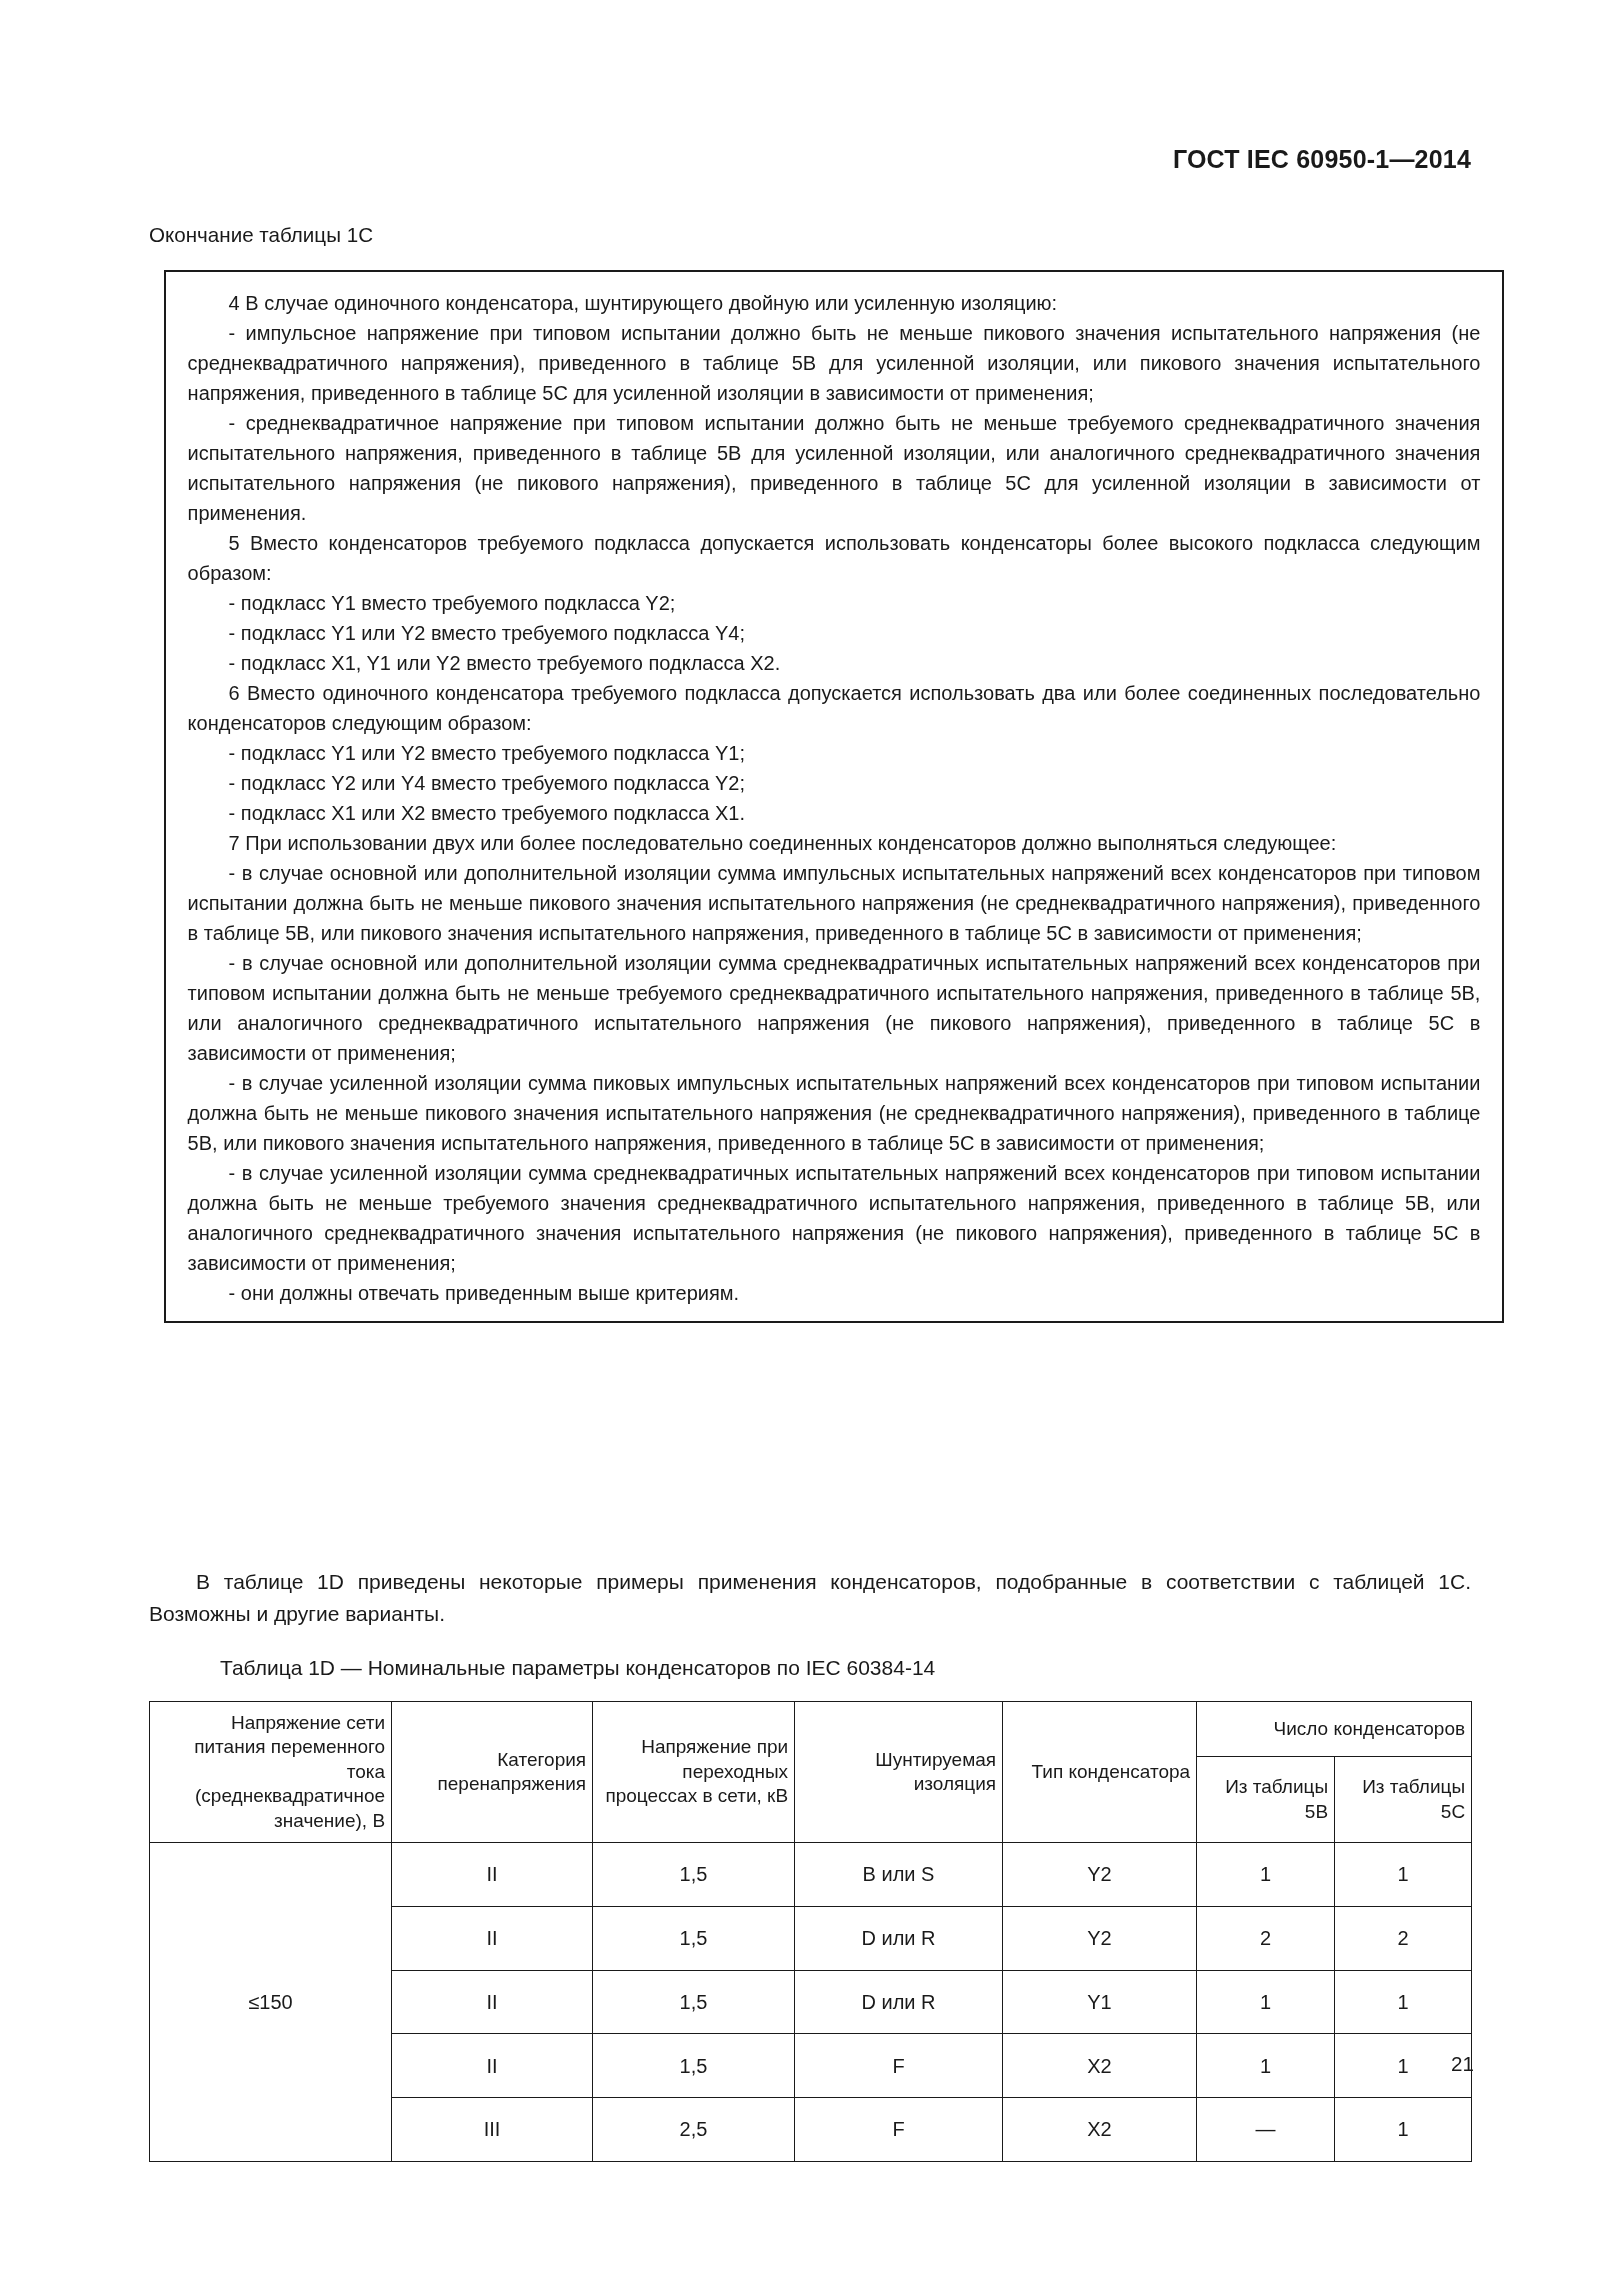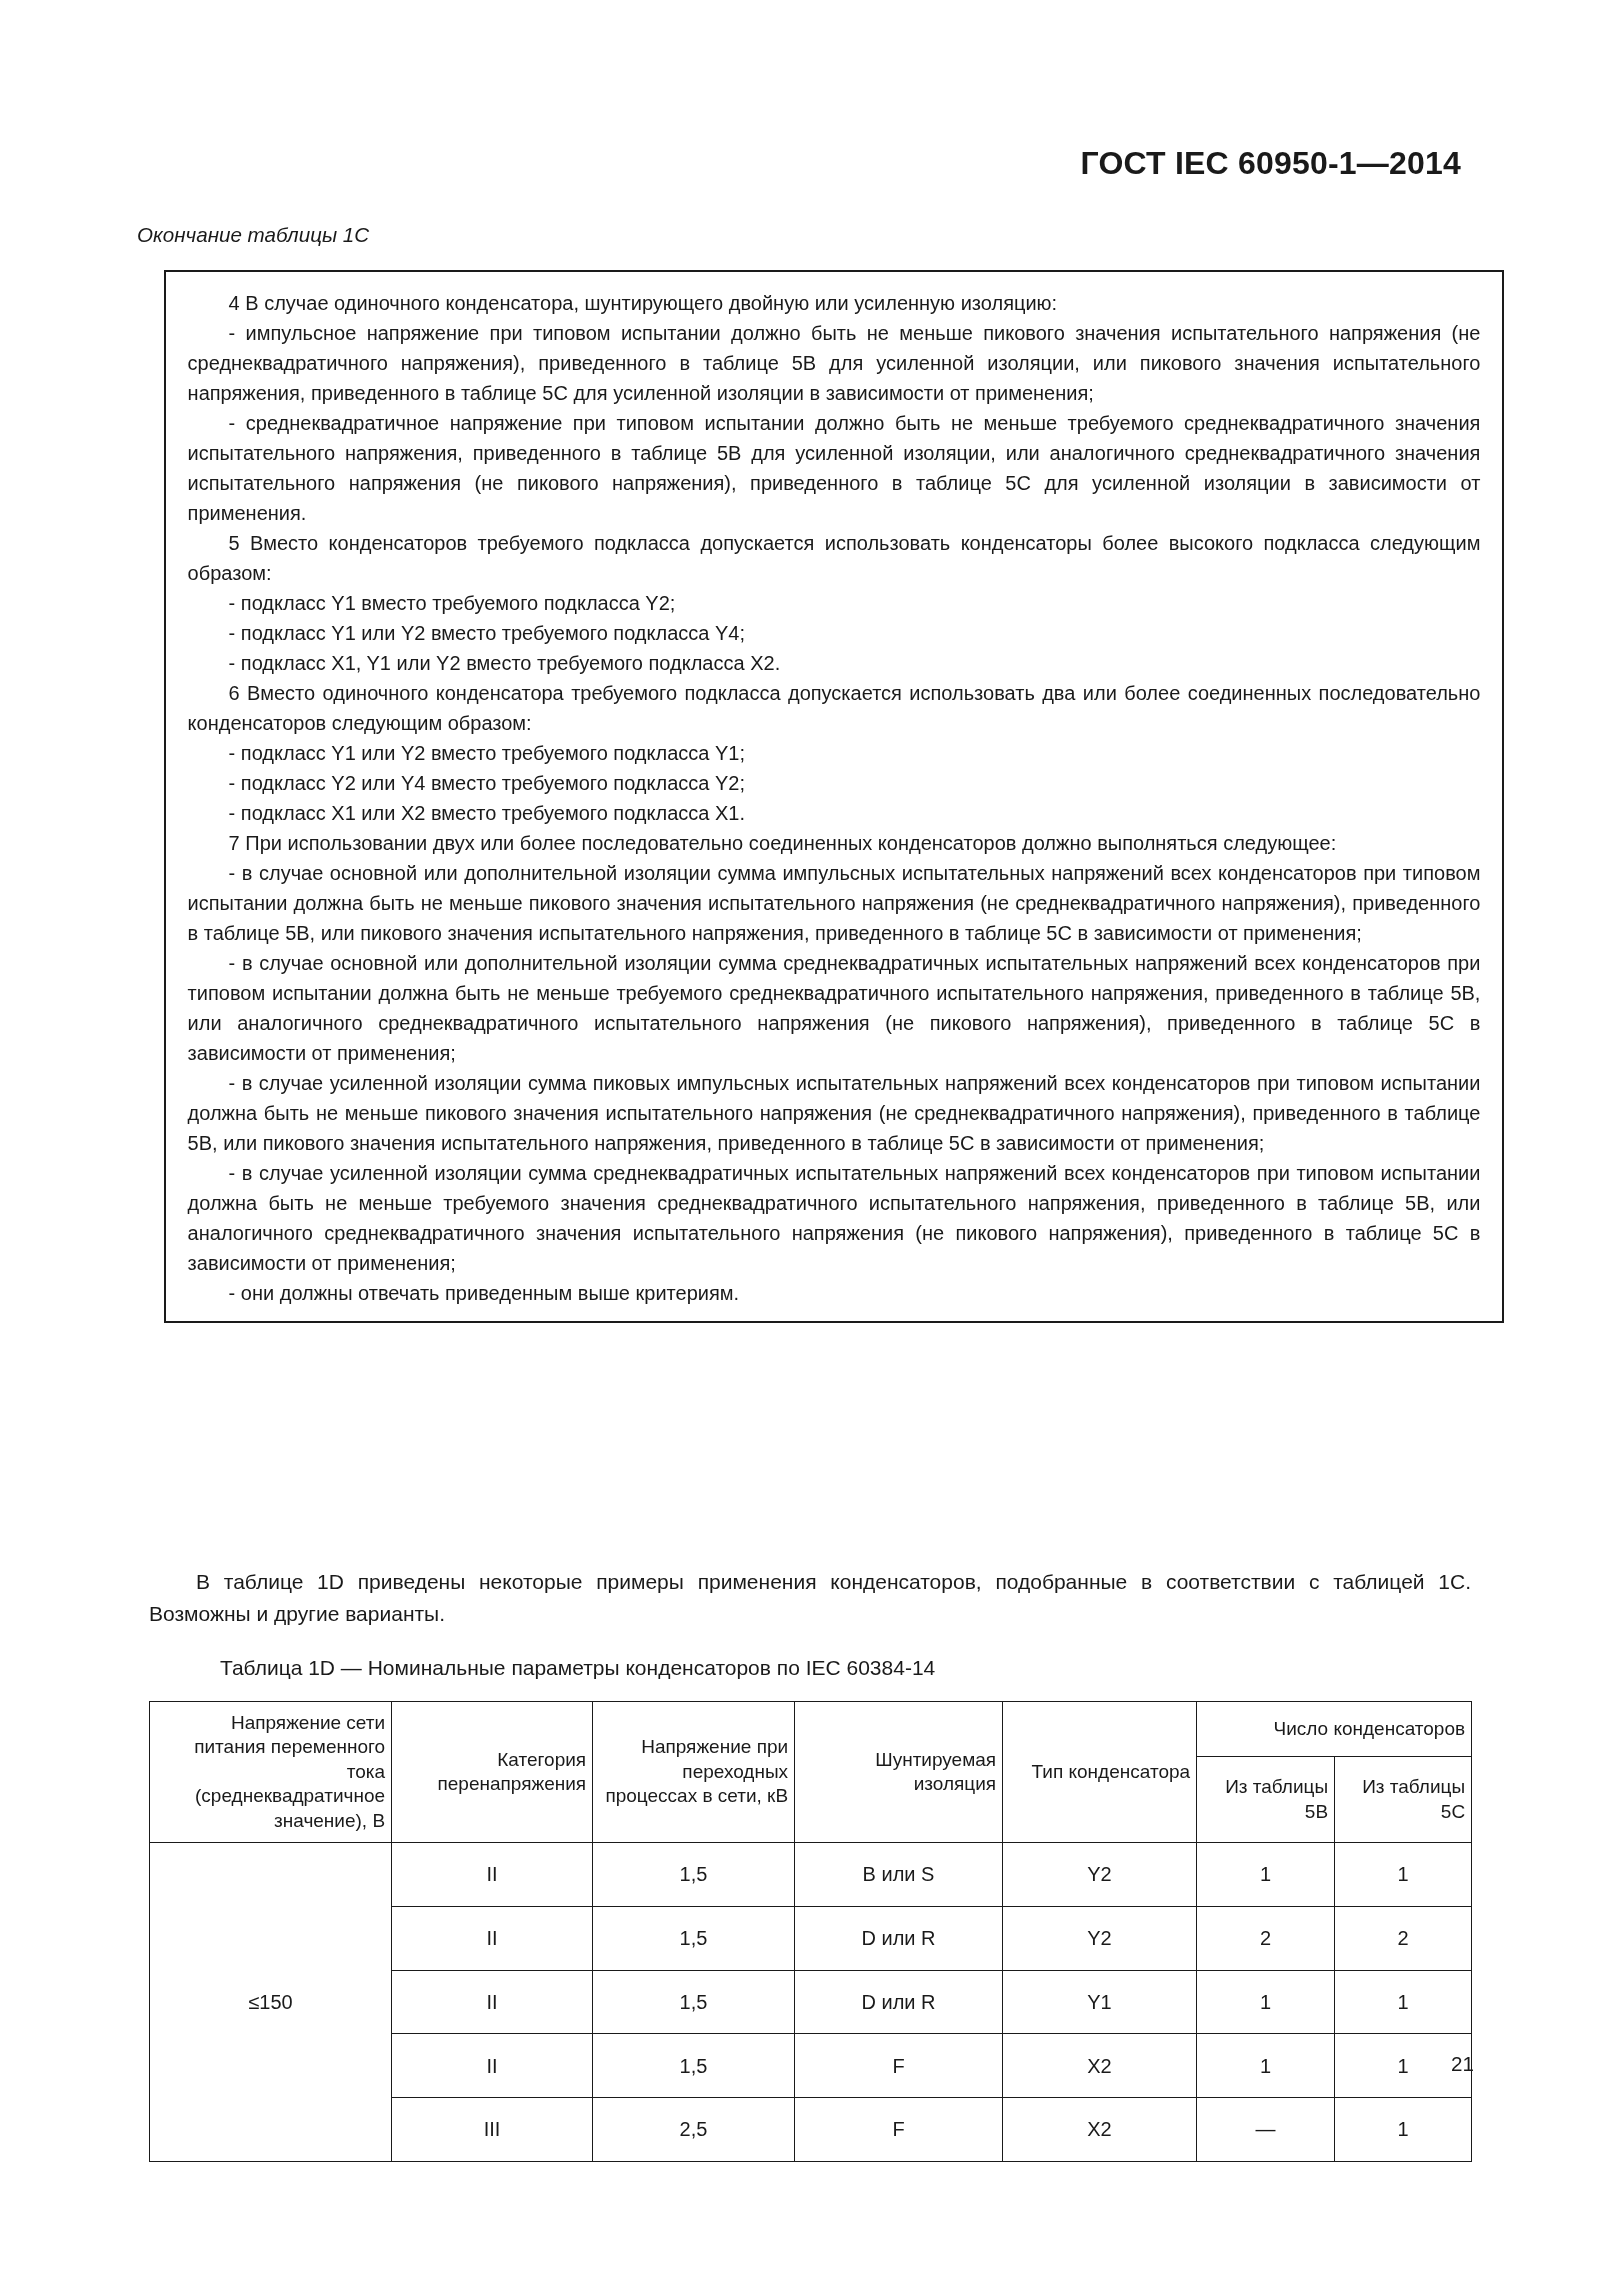--- a/index.html
+++ b/index.html
@@ -18,34 +18,33 @@
   .page {
     position: absolute;
     inset: 0;
     padding: 0;
   }
 
   
   .doc-header {
     position: absolute;
     top: 145px;
-    right: 160px;
-    font-size: 32px;
+    right: 150px;
+    font-size: 25px;
     font-weight: bold;
     letter-spacing: 0.2px;
     white-space: nowrap;
   }
 
   
   .table-cont-label {
     position: absolute;
     top: 223px;
-    left: 137px;
+    left: 149px;
     font-size: 20.6px;
-    font-style: italic;
   }
 
   
   .note-box {
     position: absolute;
     top: 270px;
     left: 164px;
     width: 1340px;
     border: 2.5px solid #1a1a1a;
     box-sizing: border-box;

